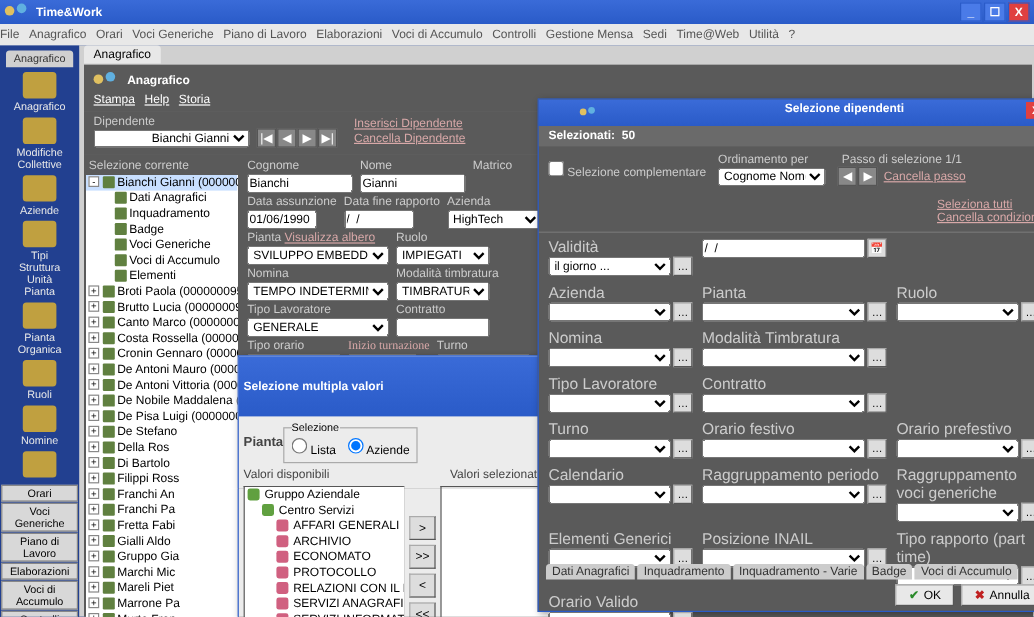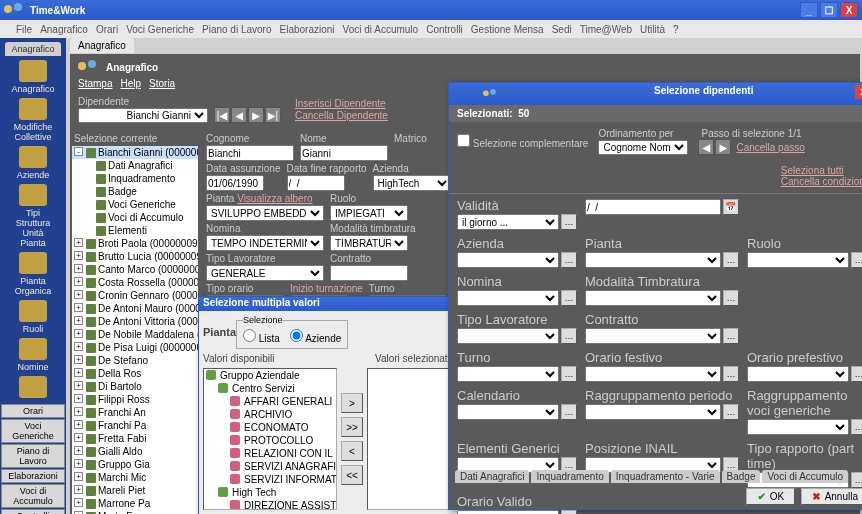--- a/index.html
+++ b/index.html
@@ -6,21 +6,21 @@
 body { background: #2a4b9a; width: 862px; height: 514px; overflow: hidden; position: relative; }
 
 
 .titlebar { background: linear-gradient(#3a6bd8,#2a5bc8); height: 20px; display: flex; align-items: center; padding: 0 4px; color: #fff; font-weight: bold; }
 .titlebar .title { flex: 1; display: flex; align-items: center; gap: 4px; }
 .titlebar .winbtns { display: flex; gap: 2px; }
 .winbtn { width: 18px; height: 16px; background: #4a7be8; border: 1px solid #2a5bc8; color: #fff; display: flex; align-items: center; justify-content: center; font-weight: bold; cursor: pointer; }
 .winbtn.close { background: #e04040; }
 
 
-.menubar { background: #e8e8e8; height: 18px; display: flex; align-items: center; padding: 0 16px; gap: 8px; color: #555; }
+.menubar { background: #e8e8e8; height: 18px; display: flex; align-items: center; padding: 0 0; gap: 8px; color: #555; }
 .menubar span { cursor: pointer; }
 
 
 .mainrow { display: flex; height: calc(514px - 20px - 18px); }
 
 
 .leftcol { width: 66px; background: #224090; display: flex; flex-direction: column; align-items: center; padding-top: 4px; gap: 2px; color: #fff; }
 .lefttab { background: #d0d0d0; color: #333; padding: 2px 6px; border-radius: 3px 3px 0 0; font-size: 9px; }
 .lefticon { width: 48px; text-align: center; font-size: 9px; color: #e8e8e8; padding: 2px 0; cursor: pointer; }
 .lefticon .ico { width: 28px; height: 22px; margin: 0 auto 2px; background: #c0a040; border-radius: 3px; display: flex; align-items: center; justify-content: center; }
@@ -62,21 +62,21 @@
 .form { flex: 1; background: #5a5a5a; padding: 4px 6px; color: #ccc; font-size: 10px; display: flex; flex-direction: column; gap: 2px; overflow: hidden; }
 .frow { display: flex; gap: 6px; }
 .fcell { display: flex; flex-direction: column; gap: 1px; }
 .fcell label { color: #ccc; font-size: 10px; }
 .fcell input, .fcell select { font-size: 10px; height: 16px; }
 .w60{width:58px;} .w80{width:78px;} .w120{width:118px;} .w90{width:88px;} .w140{width:138px;}
 .linka { color: #d8a8a8; text-decoration: underline; font-size: 10px; cursor: pointer; }
 
 
 .dlg { position: absolute; border: 1px solid #2a5bc8; background: #ececec; box-shadow: 2px 2px 6px rgba(0,0,0,.4); }
-.dlg .dlgtitle { background: linear-gradient(#3a6bd8,#2a5bc8); color: #fff; padding: 0 4px; font-weight: bold; display: flex; }
+.dlg .dlgtitle { background: linear-gradient(#3a6bd8,#2a5bc8); color: #fff; padding: 18px 4px; font-weight: bold; display: flex; align-items: center; }
 .dlg .dlgtitle span { flex: 1; }
 .dlg .dlgtitle .x { width: 16px; height: 14px; background: #e04040; color:#fff; text-align:center; cursor:pointer; font-size:9px; line-height:14px;}
 .dlg-body { padding: 4px; }
 .radgrp { border: 1px solid #aaa; padding: 4px 6px; display: inline-flex; gap: 10px; align-items: center; float:right;}
 .listhdr { color: #444; padding: 2px 0; clear:both;}
 .dualwrap { display: flex; gap: 4px; margin-top:2px;}
 .listbox { background: #fff; border: 1px inset #aaa; overflow: auto; font-size: 10px; }
 .listbox .ln { padding: 0 8px 0 16px; white-space: nowrap; line-height: 13px; cursor: pointer; position:relative;}
 .listbox .ln .ico { position:absolute;left:2px;top:1px;width: 10px; height: 10px; background: #60a040; border-radius:2px;}
 .listbox .ln.l1{padding-left:28px;} .listbox .ln.l1 .ico{left:14px;}
@@ -295,21 +295,21 @@
                 <label>Contratto</label>
                 <input class="w80" style="">
               </div>
           </div>
           <div class="frow">
             <div class="fcell">
                 <label>Tipo orario</label>
                 <select class="w80"><option>TURNAZIONE</option></select>
               </div>
             <div class="fcell">
-                <label style="color:#d8a8a8;">Inizio turnazione</label>
+                <label style="color:#d8a8a8;font-family:Liberation Serif, serif;">Inizio turnazione</label>
                 <input class="w60" value="31/05/1999" style="">
               </div>
             <div class="fcell">
                 <label>Turno</label>
                 <select class="w80"><option>SETTIMANA AMMINISTRA</option></select>
               </div>
           </div>
           <div class="frow">
             <div class="fcell">
                 <label>Orario festivo</label>

